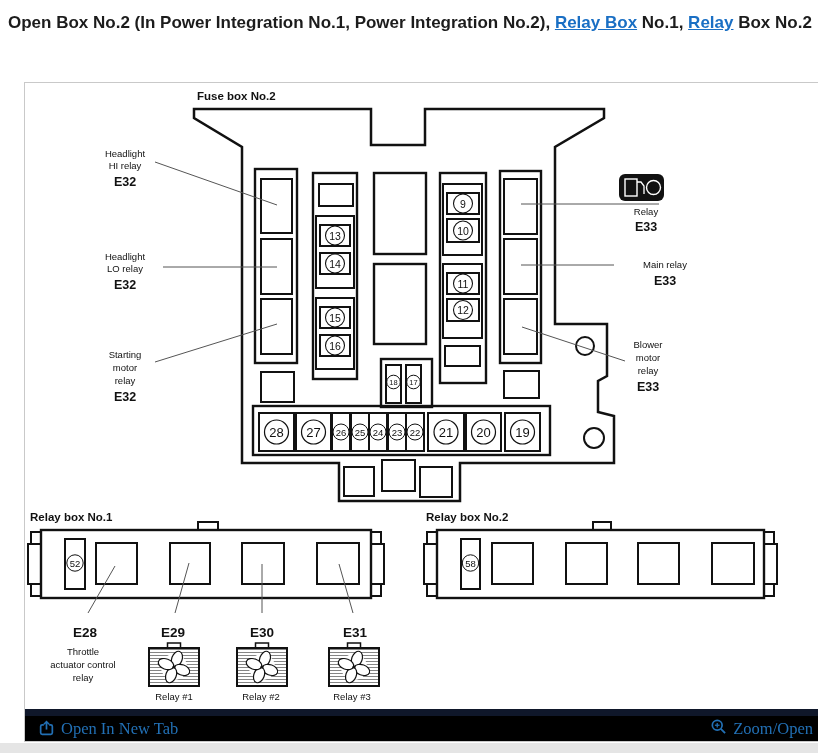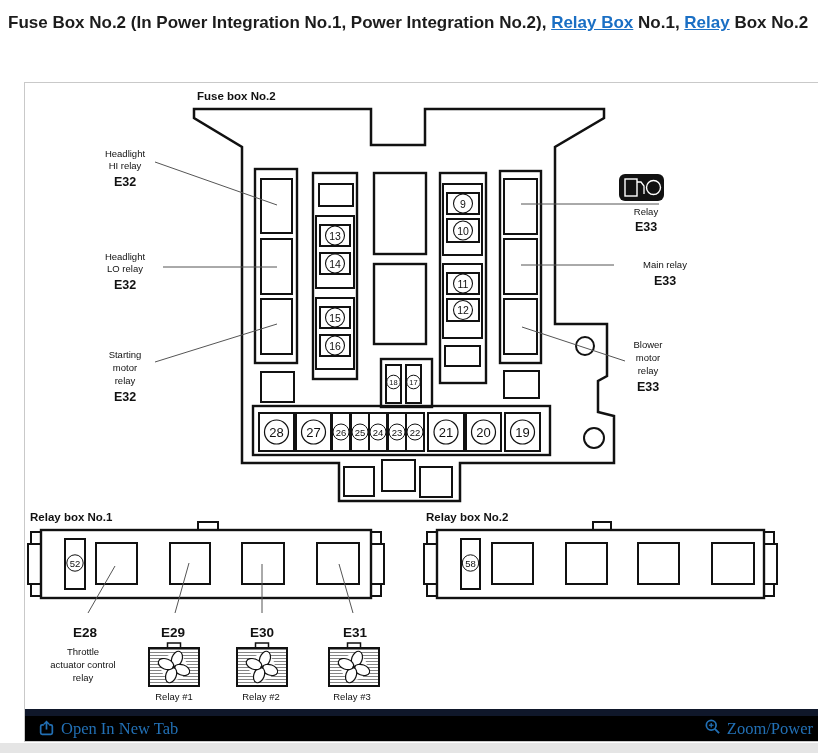--- a/index.html
+++ b/index.html
@@ -39,21 +39,21 @@
   .flink {
     display:flex; align-items:center; gap:6px;
     color:#2270b5; font-size:16.5px; cursor:pointer; text-decoration:none;
   }
   .strip { position:absolute; left:0; top:743px; width:818px; height:10px; background:#e5e5e5; }
 </style>
 </head>
 <body>
 
 <div class="title-bar">
-  <span>Fuse Box No.2 (In Power Integration No.1, Power Integration No.2), </span><span class="title-link">Relay Box</span><span> No.1, </span><span class="title-link">Relay</span><span> Box No.2</span>
+  <span>Open Box No.2 (In Power Integration No.1, Power Integration No.2), </span><span class="title-link">Relay Box</span><span> No.1, </span><span class="title-link">Relay</span><span> Box No.2</span>
 </div>
 
 <div class="panel">
 
 <svg class="diagram" width="801" height="626" viewBox="8 82 801 626">
   <defs>
     <pattern id="hatchpat" width="4" height="3" patternUnits="userSpaceOnUse">
       <path d="M0 1.5 H4" stroke="#666" stroke-width="0.8"></path>
     </pattern>
     <g id="fan-icon-def">
@@ -305,18 +305,18 @@
       </svg>
       <span>Open In New Tab</span>
     </a>
     <a class="flink">
       <svg width="17" height="17" viewBox="0 0 16 16" style="margin-top:-4px">
         <circle cx="6.8" cy="6.8" r="4.6" fill="none" stroke="#2270b5" stroke-width="1.6"></circle>
         <line x1="10.2" y1="10.2" x2="14.2" y2="14.2" stroke="#2270b5" stroke-width="1.8"></line>
         <line x1="4.6" y1="6.8" x2="9" y2="6.8" stroke="#2270b5" stroke-width="1.2"></line>
         <line x1="6.8" y1="4.6" x2="6.8" y2="9" stroke="#2270b5" stroke-width="1.2"></line>
       </svg>
-      <span>Zoom/Power</span>
+      <span>Zoom/Open</span>
     </a>
   </div>
 </div>
 
 <div class="strip"></div>
 
 </body></html>

